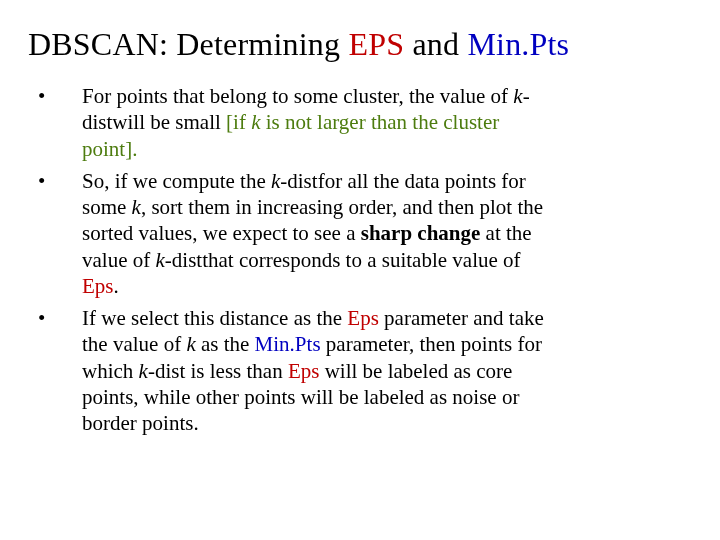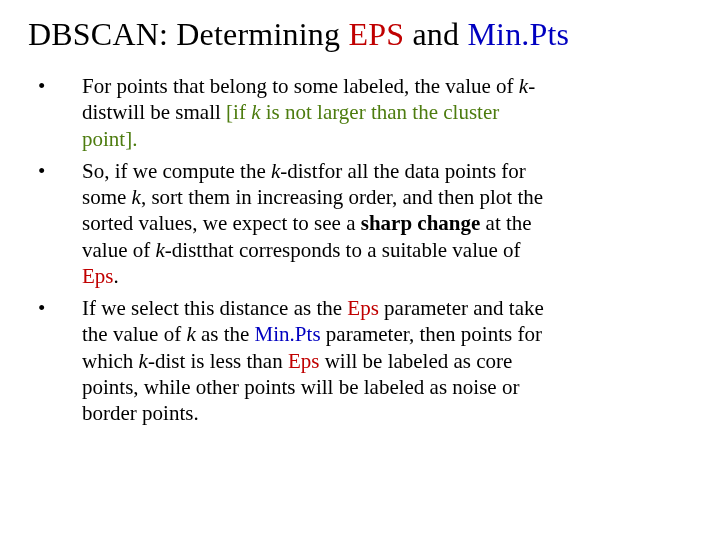--- a/index.html
+++ b/index.html
@@ -8,21 +8,21 @@
     width: 720px;
     height: 540px;
     background: #fff;
     font-family: "Times New Roman", Times, serif;
     color: #000;
   }
   .slide {
     box-sizing: border-box;
     width: 596px;
     height: 540px;
-    padding: 16px 28px 20px 28px;
+    padding: 26px 28px 20px 28px;
   }
   .title {
     font-size: 32px;
     font-weight: 400;
     margin: 0 0 20px 0;
     letter-spacing: 0.2px;
     white-space: nowrap;
   }
   .title .red { color: #c00000; }
   .title .blue { color: #0000c0; }
@@ -57,21 +57,21 @@
 <div class="slide">
 
   <h1 class="title">
     <span>DBSCAN: Determining </span><span class="red">EPS</span><span> and </span><span class="blue">Min.Pts</span>
   </h1>
 
   <ul class="bullets">
 
 
     <li>
-      <span>For points that belong to some labeled, the value of </span><span class="i">k</span><span>-dist</span><span>will be small </span><span class="grey">[if </span><span class="grey i">k</span><span class="grey"> is not larger than the cluster point].</span>
+      <span>For points that belong to some cluster, the value of </span><span class="i">k</span><span>-dist</span><span>will be small </span><span class="grey">[if </span><span class="grey i">k</span><span class="grey"> is not larger than the cluster point].</span>
     </li>
 
 
     <li>
       <span>So, if we compute the </span><span class="i">k</span><span>-dist</span><span>for all the data points for some </span><span class="i">k</span><span>, sort them in increasing order, and then plot the sorted values, we expect to see a </span><span class="b">sharp change</span><span> at the value of </span><span class="i">k</span><span>-dist</span><span>that corresponds to a suitable value of </span><span class="red">Eps</span><span>.</span>
     </li>
 
     <li>
       <span>If we select this distance as the </span><span class="red">Eps</span><span> parameter and take the value of </span><span class="i">k</span><span> as the </span><span class="blue">Min.Pts</span><span> parameter, then points for which </span><span class="i">k</span><span>-dist is less than </span><span class="red">Eps</span><span> will be labeled as core points, while other points will be labeled as noise or border points.</span>
     </li>

